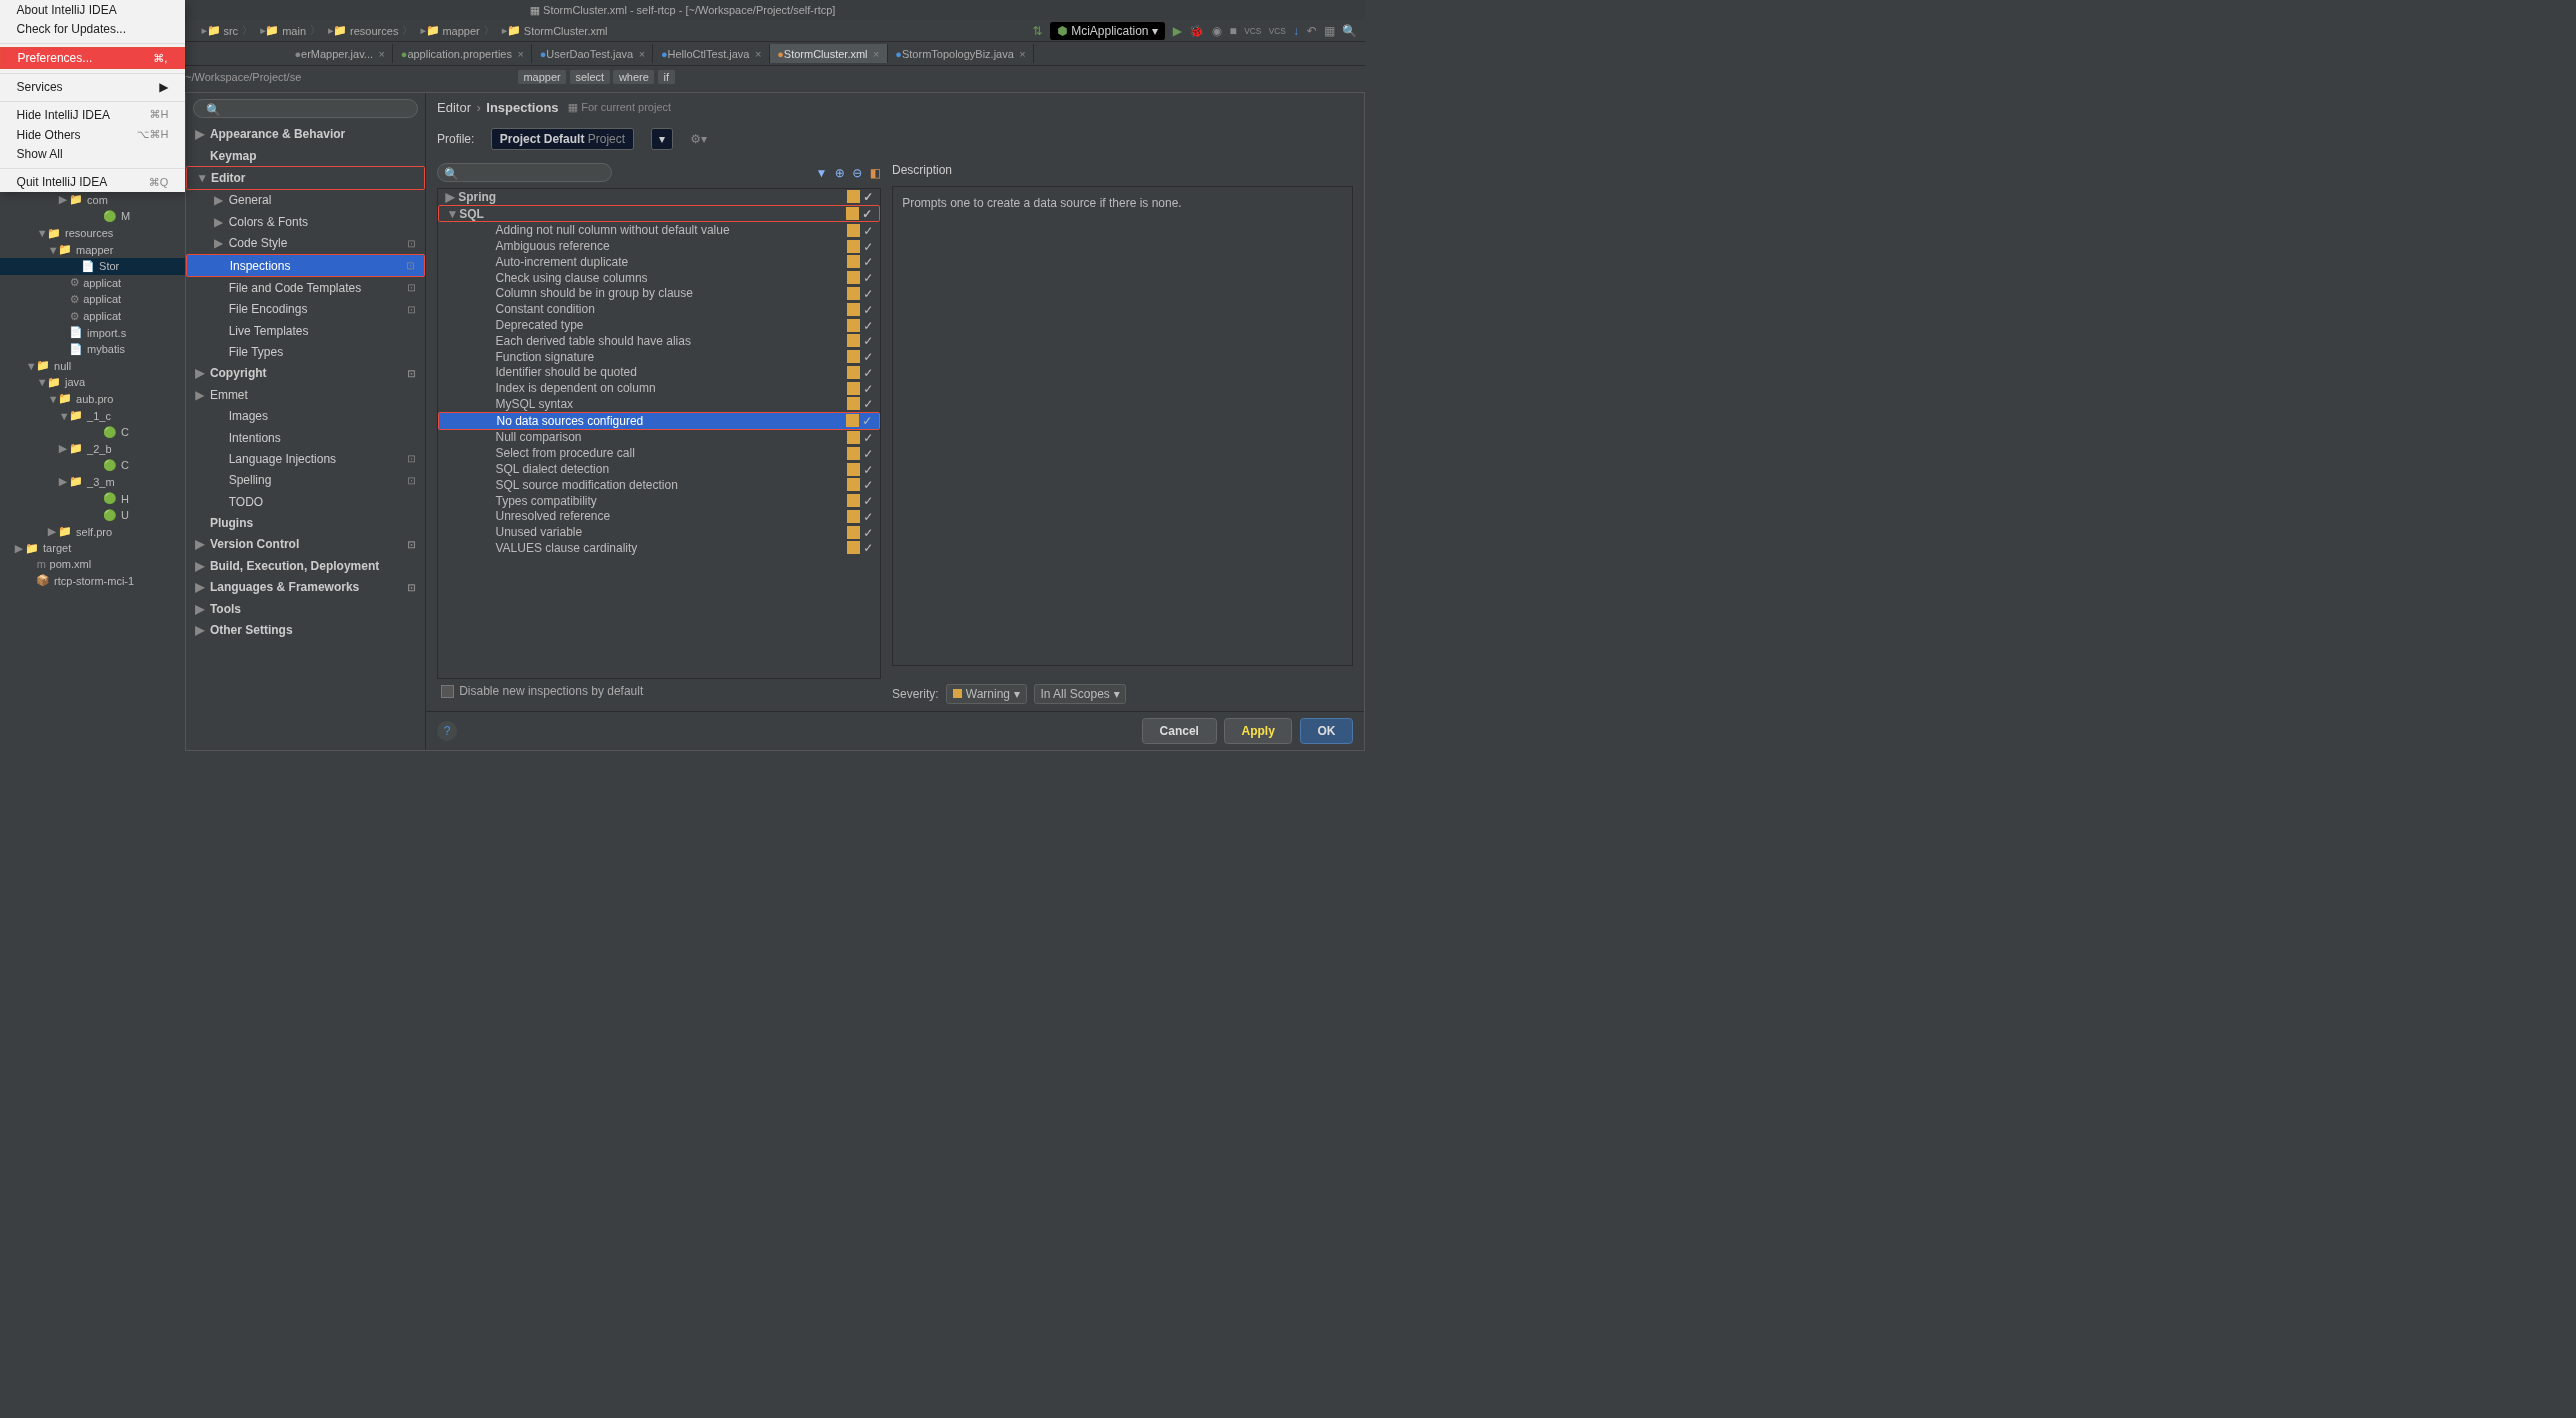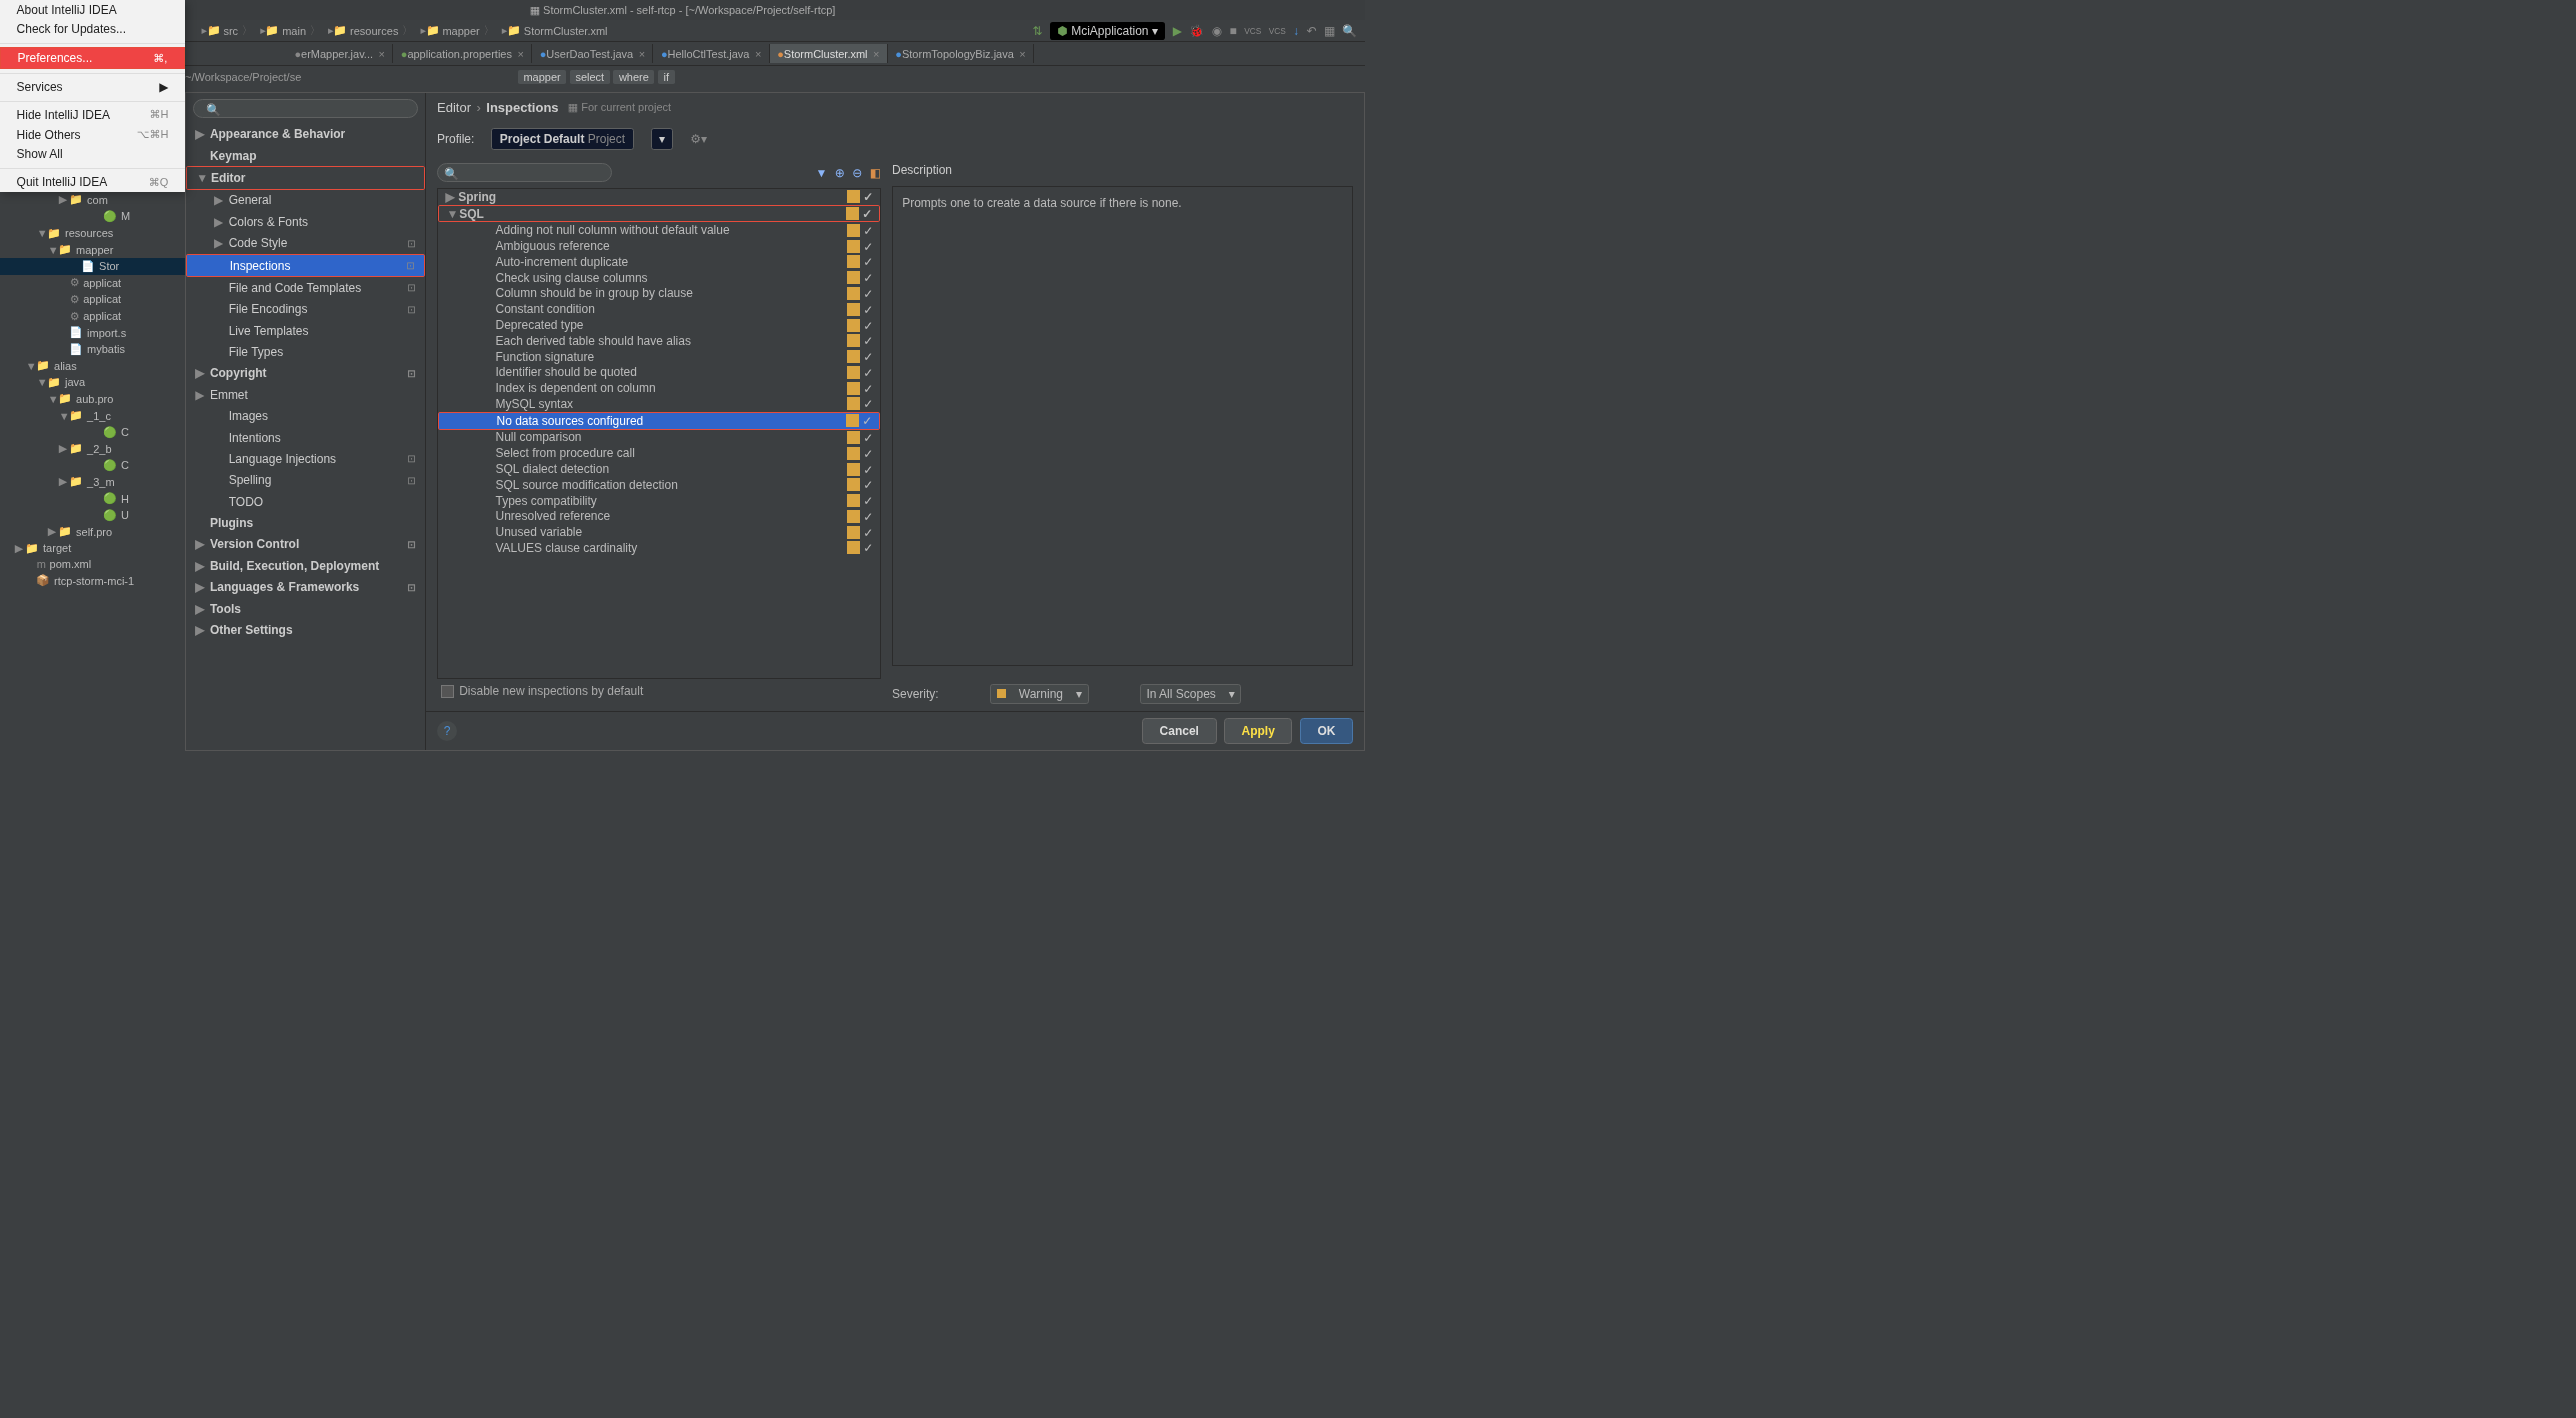--- a/index.html
+++ b/index.html
@@ -90,21 +90,21 @@
 .insp-row .severity-box { width: 13px; height: 13px; background: #d9a441; margin-right: 3.7px; }
 .insp-row .check { width: 13px; height: 13px; color: #bbb; }
 .insp-footer-check { padding: 5.5px 3.7px; display: flex; align-items: center; gap: 5.5px; color: #aaa; }
 .insp-footer-check .checkbox { width: 13px; height: 13px; background: #555; border: 0.9px solid #777; }
 
 
 .desc-panel { flex: 1; display: flex; flex-direction: column; }
 .desc-panel .desc-label { color: #ccc; margin-bottom: 9.2px; }
 .desc-panel .desc-body { flex: 1; background: #3c3f41; border: 0.9px solid #2b2b2b; padding: 9.2px; color: #bbb; font-size: 12px; }
 .desc-panel .severity-row { margin-top: 18.5px; display: flex; align-items: center; gap: 7.4px; }
-.desc-panel .severity-row .combo { background: #45494a; border: 0.9px solid #5e6060; padding: 1.8px 5.5px; border-radius: 2.8px; display: flex; align-items: center; gap: 13px; margin-left: 44px; }
+.desc-panel .severity-row .combo { background: #45494a; border: 0.9px solid #5e6060; padding: 1.8px 5.5px; border-radius: 2.8px; display: flex; align-items: center; gap: 4px; }
 
 
 .prefs-footer { height: 39px; border-top: 0.9px solid #2b2b2b; display: flex; align-items: center; padding: 0 11px; gap: 7.4px; justify-content: flex-end; }
 .prefs-footer .help { margin-right: auto; color: #4a90d9; background: #45494a; width: 20.3px; height: 20.3px; border-radius: 50%; text-align: center; line-height: 20.3px; }
 .prefs-footer button { background: #4c5052; border: 0.9px solid #666; color: #ddd; padding: 4.6px 16.6px; border-radius: 3.7px; font-size: 12px; font-weight: bold; }
 .prefs-footer button.primary { background: #365880; border-color: #4a77a8; }
 .prefs-footer button.disabled { color: #fde047; }
 
 .red-box { border: 1.8px solid #e74c3c; border-radius: 1.8px; }
 </style>
@@ -295,21 +295,21 @@
     <div class="node">
       <span class="indent" style="width:55px"></span>
       <span class="arrow"></span>
       <span class="tree-icon" style="color:#888">📄</span>
       <span>mybatis</span>
     </div>
     <div class="node">
       <span class="indent" style="width:22px"></span>
       <span class="arrow">▼</span>
       <span class="tree-icon" style="color:#888">📁</span>
-      <span>alias</span>
+      <span>null</span>
     </div>
     <div class="node">
       <span class="indent" style="width:33px"></span>
       <span class="arrow">▼</span>
       <span class="tree-icon" style="color:#888">📁</span>
       <span>java</span>
     </div>
     <div class="node">
       <span class="indent" style="width:44px"></span>
       <span class="arrow">▼</span>

